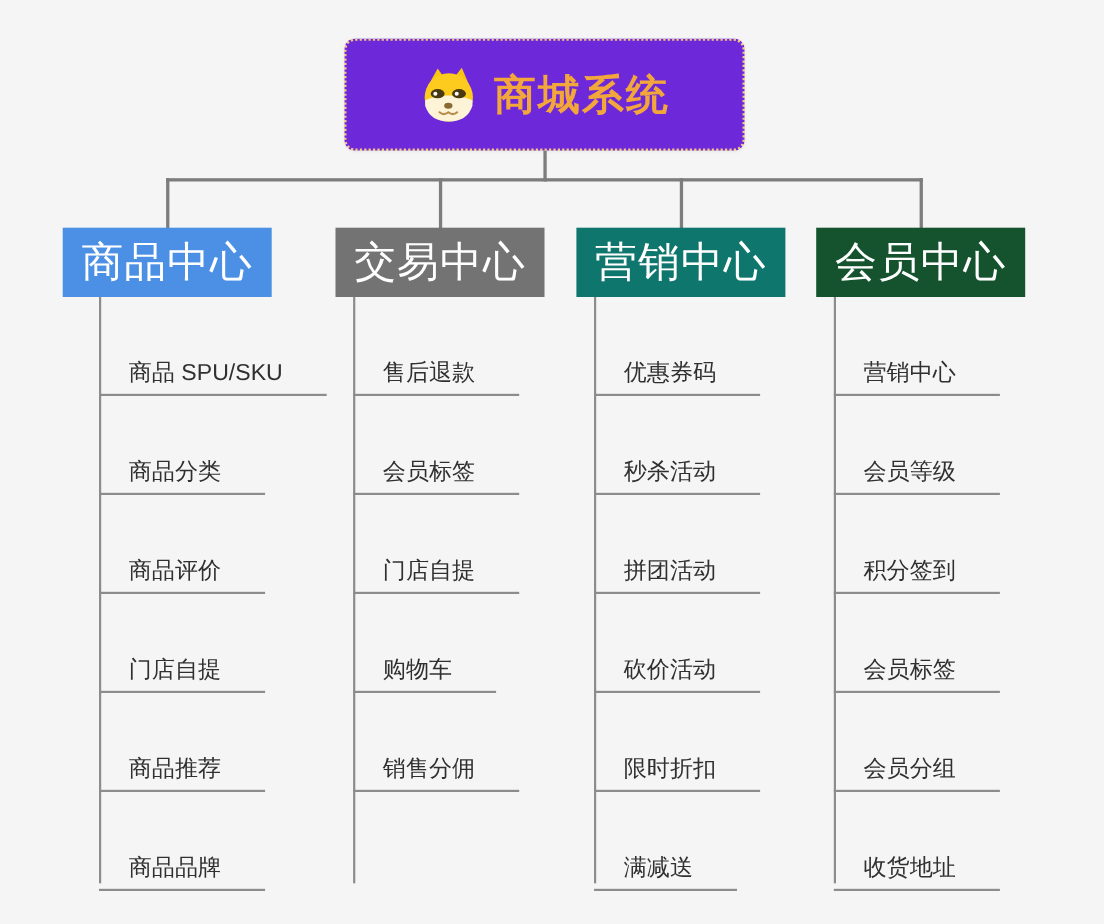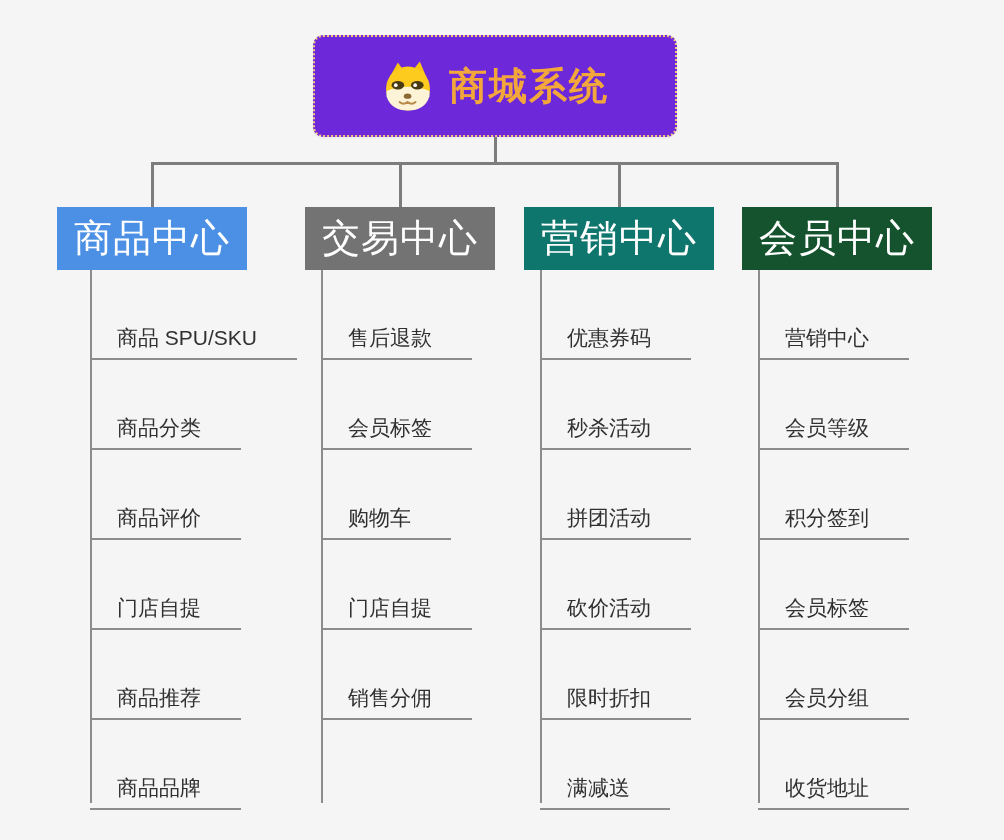--- a/index.html
+++ b/index.html
@@ -110,22 +110,22 @@
       <div class="sub-item">商品评价</div>
       <div class="sub-item">门店自提</div>
       <div class="sub-item">商品推荐</div>
       <div class="sub-item">商品品牌</div>
     </div>
     <div class="branch-header" style="left: 305px; background: #737373;">交易中心</div>
     <div class="branch-items" style="left: 305px;">
       <div class="col-line"></div>
       <div class="sub-item">售后退款</div>
       <div class="sub-item">会员标签</div>
+      <div class="sub-item">门店自提</div>
       <div class="sub-item">购物车</div>
-      <div class="sub-item">门店自提</div>
       <div class="sub-item">销售分佣</div>
     </div>
     <div class="branch-header" style="left: 524px; background: #0f766e;">营销中心</div>
     <div class="branch-items" style="left: 524px;">
       <div class="col-line"></div>
       <div class="sub-item">优惠券码</div>
       <div class="sub-item">秒杀活动</div>
       <div class="sub-item">拼团活动</div>
       <div class="sub-item">砍价活动</div>
       <div class="sub-item">限时折扣</div>

